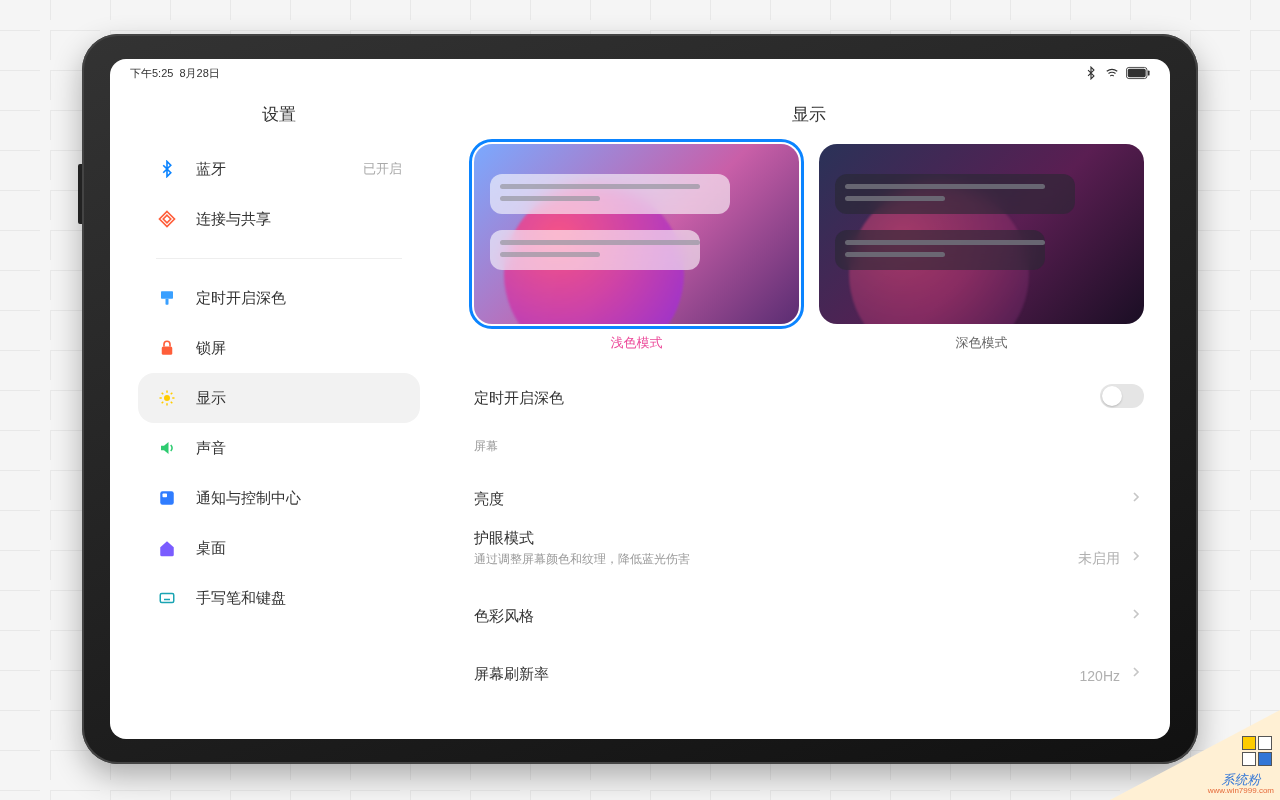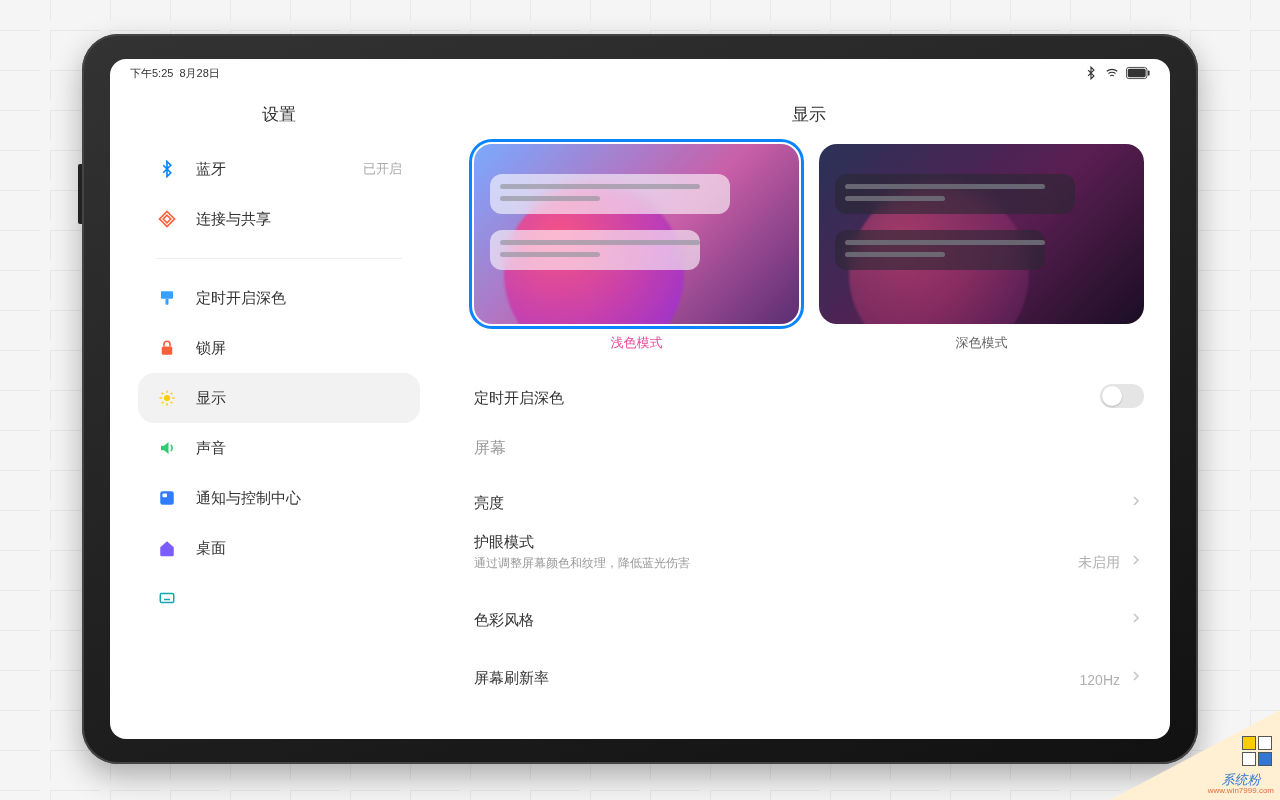--- a/index.html
+++ b/index.html
@@ -216,21 +216,21 @@
   .toggle::after {
     content: "";
     position: absolute;
     left: 2px; top: 2px;
     width: 20px; height: 20px;
     border-radius: 50%;
     background: #fff;
     box-shadow: 0 1px 2px rgba(0,0,0,0.2);
   }
   .section-header {
-    font-size: 16px;
+    font-size: 12px;
     color: #9a9a9a;
     padding: 20px 0 6px;
   }
   
   .watermark {
     position: absolute;
     right: 0; bottom: 0;
     width: 170px; height: 90px;
   }
   .watermark .triangle {
@@ -391,20 +391,21 @@
         <div class="sidebar-item">
           <span class="sidebar-icon">
             <svg viewBox="0 0 24 24" width="18" height="18" fill="none" stroke="#1aa4b3" stroke-width="2">
                 <rect x="3" y="6" width="18" height="12" rx="2"></rect>
                 <line x1="7" y1="10" x2="7" y2="10"></line>
                 <line x1="11" y1="10" x2="11" y2="10"></line>
                 <line x1="15" y1="10" x2="15" y2="10"></line>
                 <line x1="8" y1="14" x2="16" y2="14"></line>
               </svg>
           </span>
+          <span class="sidebar-label">手写笔和键盘</span>
         </div>
       </div>
 
       <div class="detail">
         <div class="detail-title">显示</div>
 
         <div class="theme-cards">
           <div class="theme-card-wrap">
             <div class="theme-card light">
               <div class="blob"></div>

